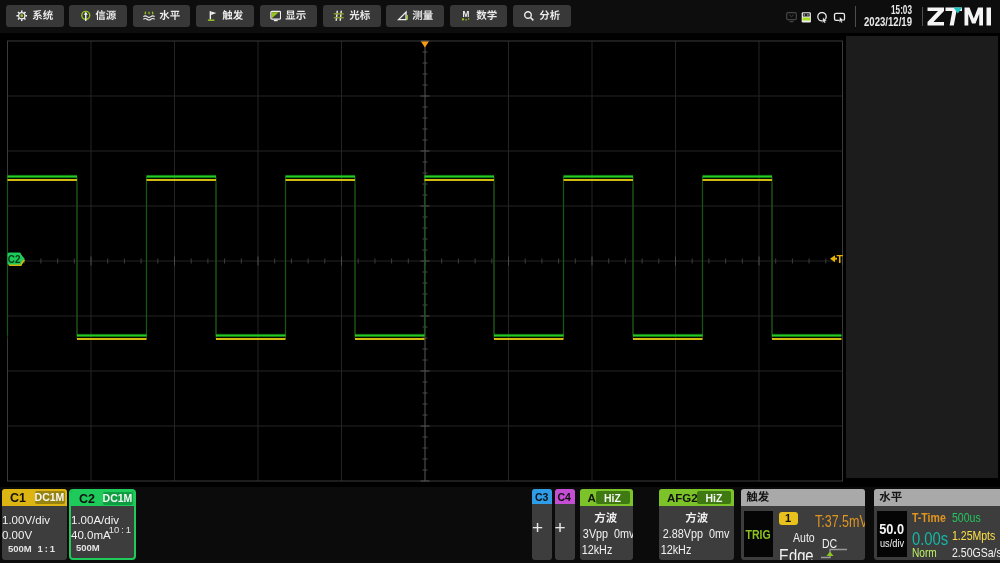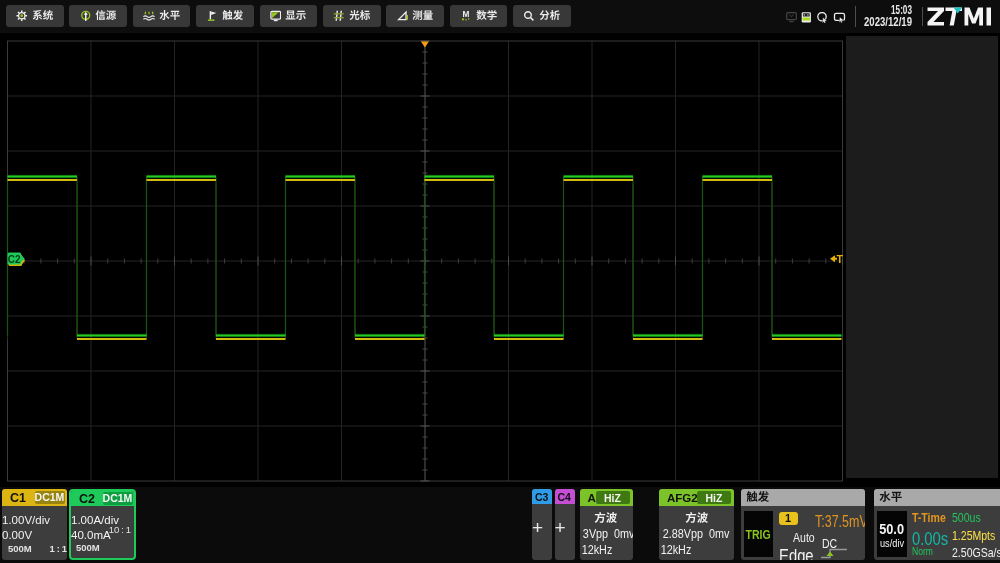--- a/index.html
+++ b/index.html
@@ -399,21 +399,21 @@
 <div class="panel chan" style="left:2px;width:65px">
   <div class="phead" style="background:#dcb512">
           <span class="cname">C1</span>
           <div class="chip" style="right:2.5px;top:2px;width:30px;height:12.5px;background:#97830d">DC1M</div>
         </div>
   <div class="pbody">
           <div style="height:7px"></div>
           <div class="row">1.00V/div</div>
           <div class="row">0.00V</div>
   <div style="position:absolute;left:6px;bottom:6px;font-size:9.5px;color:#e2e2e2;font-weight:bold">500M</div>
-  <div style="position:absolute;right:0;bottom:6px;font-size:9.5px;color:#e2e2e2;font-weight:bold">1 : 1</div>
+  <div style="position:absolute;right:12px;bottom:6px;font-size:9.5px;color:#e2e2e2;font-weight:bold">1 : 1</div>
         </div>
 </div>
 <div class="panel chan" style="left:69px;width:67px;border:2px solid #1ecb5a;border-radius:4px">
   <div class="phead" style="background:#1ecb5a;height:15px">
           <span class="cname">C2</span>
           <div class="chip" style="right:1.5px;top:1px;width:30px;height:12.5px;background:#0e9e41">DC1M</div>
         </div>
   <div class="pbody">
           <div style="height:7px"></div>
           <div class="row">1.00A/div</div>
@@ -508,16 +508,16 @@
           </span>
         </div>
   <div style="position:absolute;left:3px;top:22px;width:30px;height:46px;background:#050505;color:#f5f5f5;display:flex;flex-direction:column;align-items:center;justify-content:center">
     <div style="font-size:15px;font-weight:bold;transform:scaleX(0.85)">50.0</div>
           <div style="font-size:11.5px;transform:scaleX(0.8)">us/div</div>
   </div>
   <div style="position:absolute;left:38px;top:20.5px;color:#e09520;font-size:13.5px;font-weight:bold"><span class="cond">T-Time</span></div>
   <div style="position:absolute;left:77.5px;top:20.5px;color:#22c55e;font-size:13.5px"><span class="cond">500us</span></div>
   <div style="position:absolute;left:38px;top:39px;color:#14b8a6;font-size:19px"><span class="cond">0.00s</span></div>
   <div style="position:absolute;left:77.5px;top:39px;color:#fde047;font-size:13.5px"><span class="cond">1.25Mpts</span></div>
-  <div style="position:absolute;left:38px;top:56px;color:#22c55e;font-size:11px"><span class="cond">Norm</span></div>
+  <div style="position:absolute;left:38px;top:56px;color:#bef264;font-size:13px"><span class="cond">Norm</span></div>
   <div style="position:absolute;left:77.5px;top:56px;color:#f2f2f2;font-size:13.5px"><span class="cond">2.50GSa/s</span></div>
 </div>
 </div>
 </div>
 </body></html>

